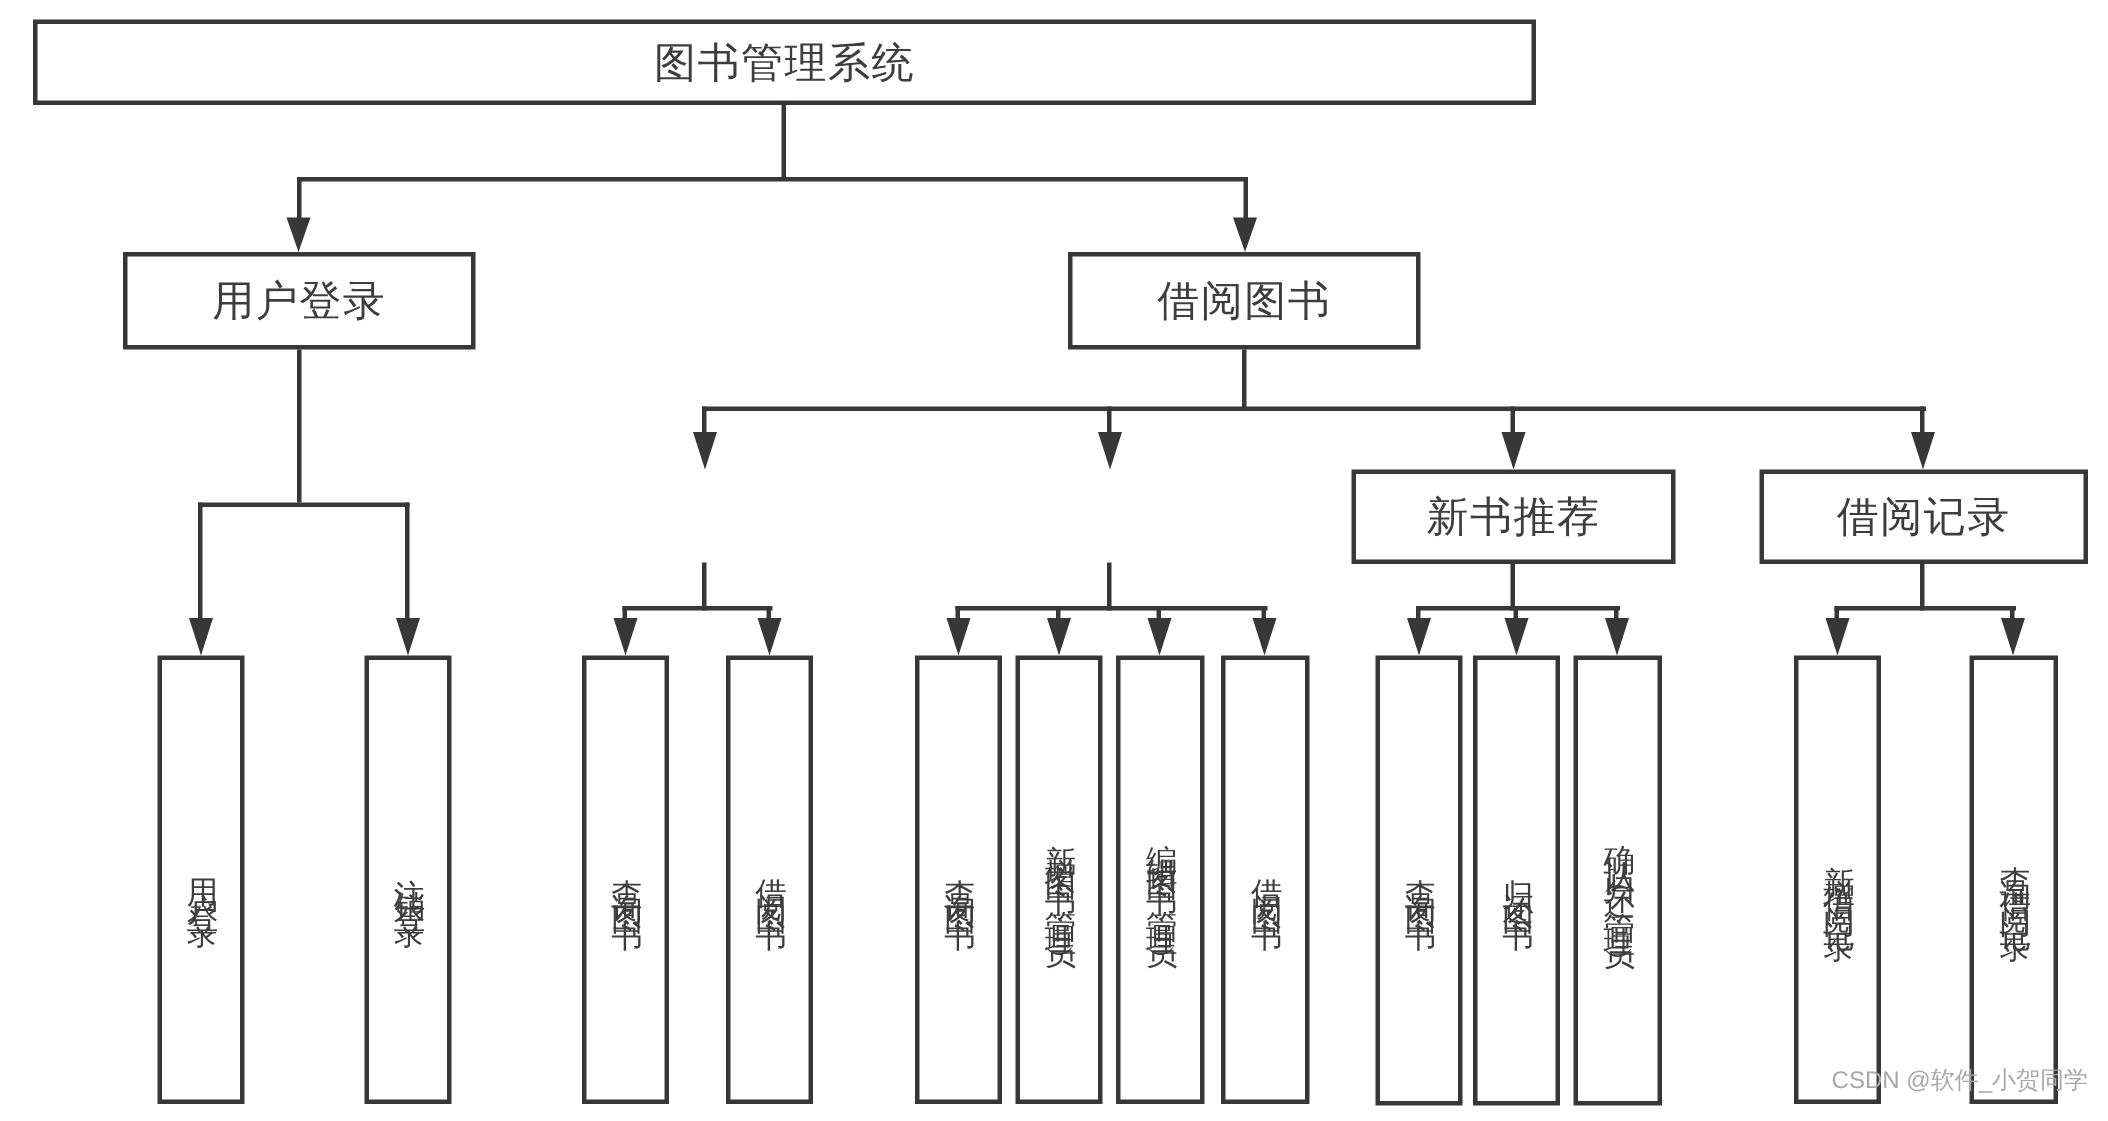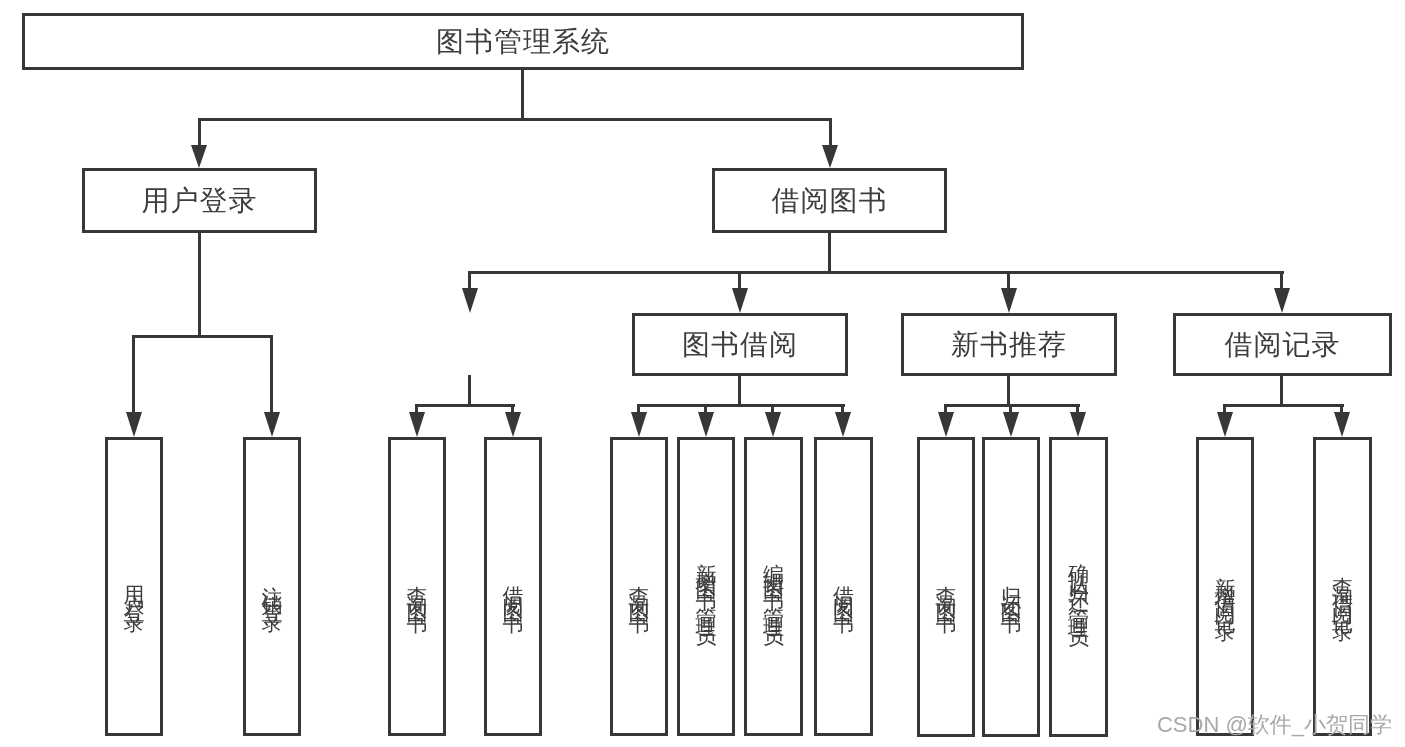--- a/index.html
+++ b/index.html
@@ -47,21 +47,21 @@
     border-left: 8px solid transparent;
     border-right: 8px solid transparent;
     border-top: 25px solid #373737;
   }
   .arrow.sm { border-top-width: 23px; }
   
   .watermark {
     position: absolute;
     right: 13px;
     top: 710px;
-    font-size: 22px;
+    font-size: 16px;
     color: #a8a8a8;
     z-index: 5;
     white-space: nowrap;
   }
 </style>
 </head>
 <body>
 
 <div class="canvas">
 
@@ -88,21 +88,20 @@
   <div class="hline" style="left:468px; top:271px; width:816px;"></div>
   <div class="vline" style="left:468px; top:271px; height:20px;"></div>
   <div class="arrow" style="left:462px; top:288px;"></div>
   <div class="vline" style="left:738px; top:271px; height:20px;"></div>
   <div class="arrow" style="left:732px; top:288px;"></div>
   <div class="vline" style="left:1007px; top:271px; height:20px;"></div>
   <div class="arrow" style="left:1001px; top:288px;"></div>
   <div class="vline" style="left:1280px; top:271px; height:20px;"></div>
   <div class="arrow" style="left:1274px; top:288px;"></div>
 
-  <div class="hnode" style="left:632px; top:313px; width:216px; height:63px;">图书借阅</div>
   <div class="hnode" style="left:901px; top:313px; width:216px; height:63px;">新书推荐</div>
   <div class="hnode" style="left:1173px; top:313px; width:219px; height:63px;">借阅记录</div>
 
   <div class="vline" style="left:468px; top:375px; height:32px;"></div>
   <div class="hline" style="left:415px; top:404px; width:100px;"></div>
   <div class="vline" style="left:415px; top:404px; height:11px;"></div>
   <div class="arrow" style="left:409px; top:412px;"></div>
   <div class="vline" style="left:511px; top:404px; height:11px;"></div>
   <div class="arrow" style="left:505px; top:412px;"></div>
 

